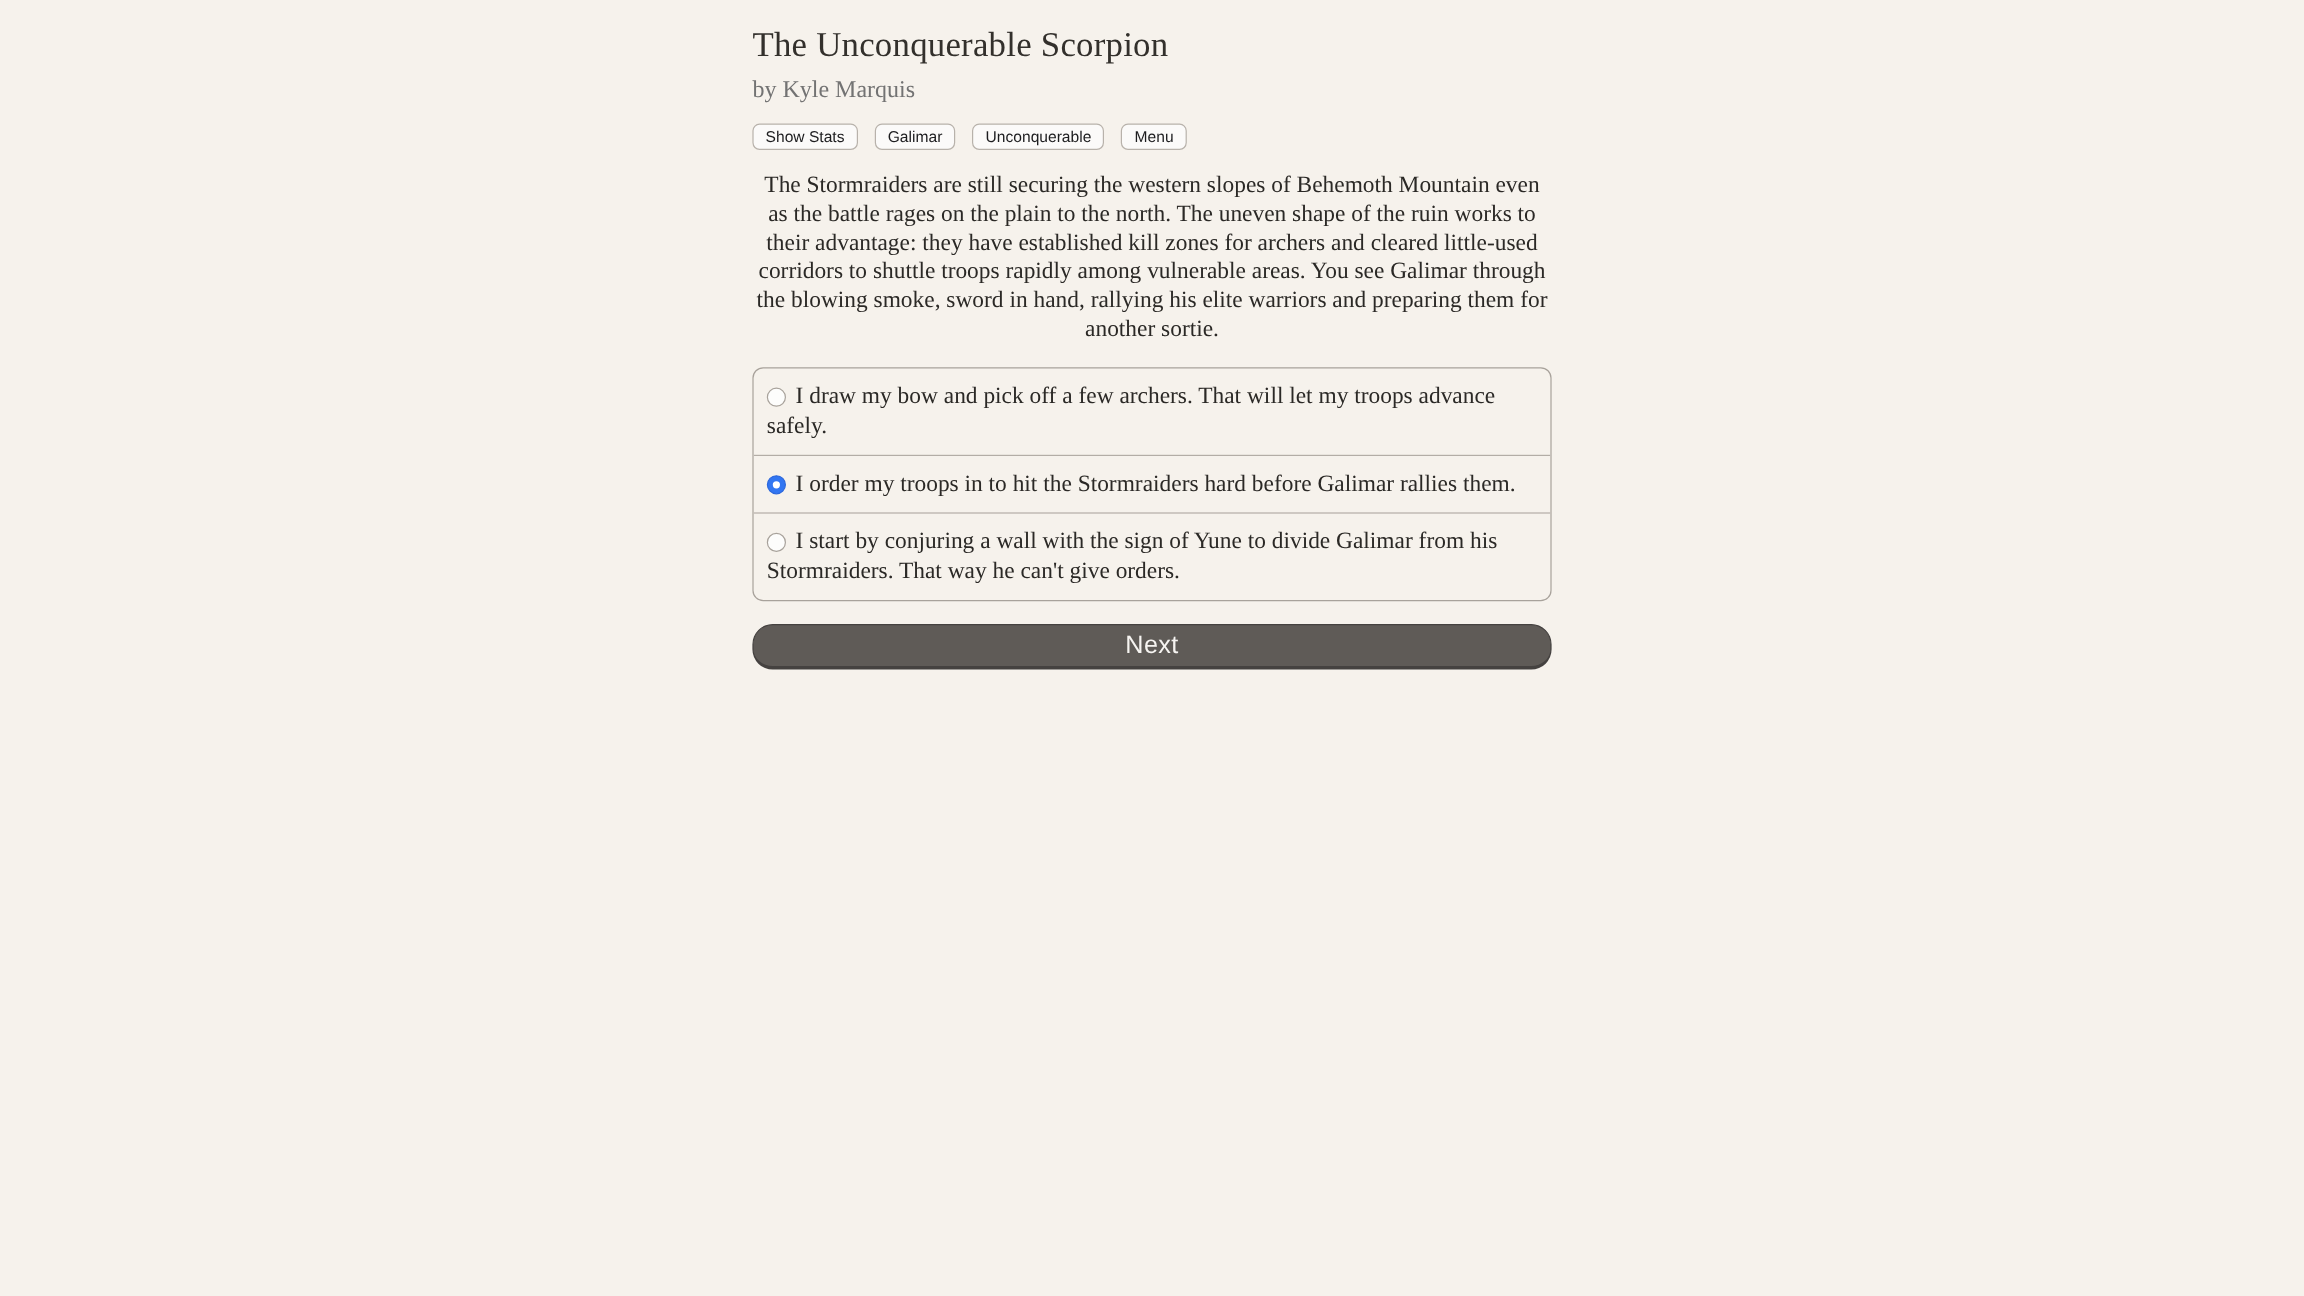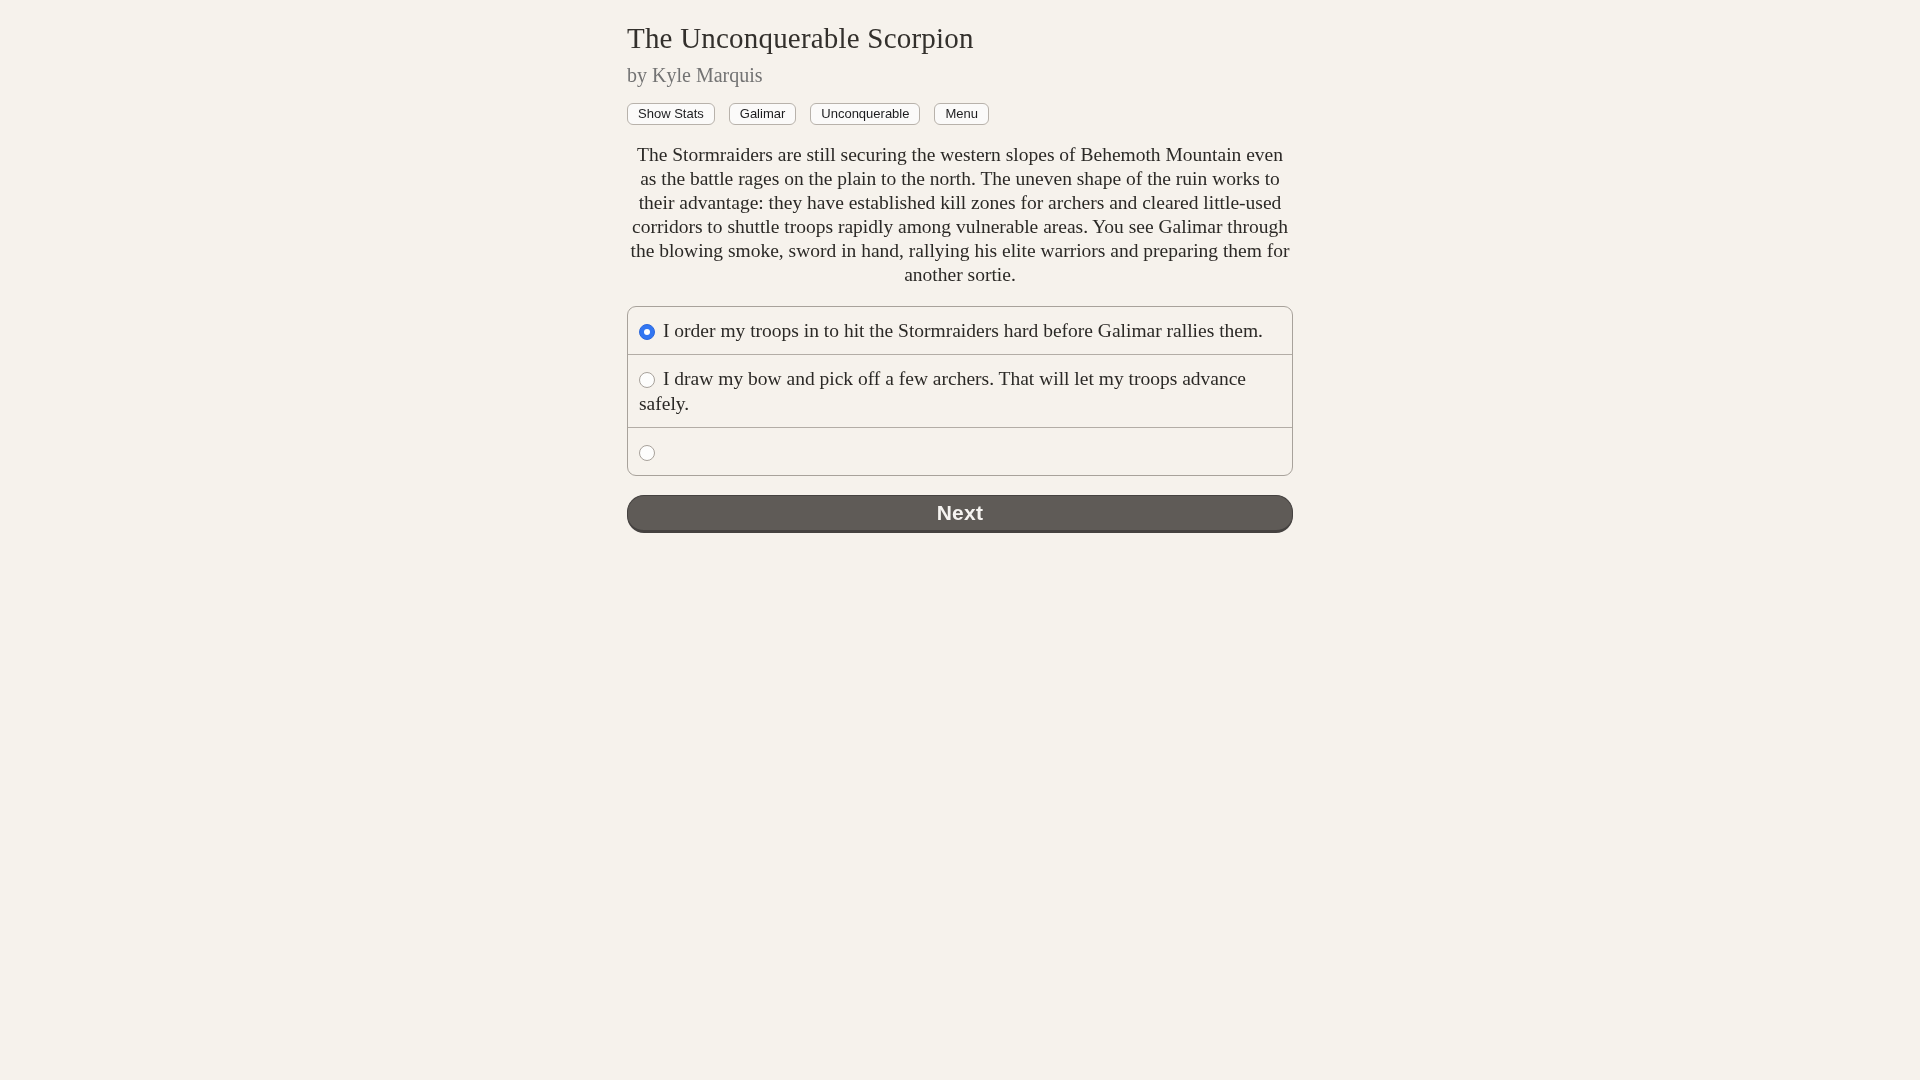--- a/index.html
+++ b/index.html
@@ -95,21 +95,21 @@
   .next-button {
     display: block;
     width: 100%;
     height: 38px;
     background: #5f5b57;
     border: 1px solid #454240;
     border-bottom: 3px solid #454240;
     border-radius: 17px;
     font-family: "Liberation Sans", sans-serif;
     font-size: 21px;
-    font-weight: bold;
+    font-weight: normal;
     color: #f6f4f1;
     text-align: center;
     cursor: pointer;
     letter-spacing: 0.3px;
   }
 </style>
 </head>
 <body>
 
 <div class="content">
@@ -121,20 +121,20 @@
   <div class="toolbar">
     <button>Show Stats</button>
     <button>Galimar</button>
     <button>Unconquerable</button>
     <button>Menu</button>
   </div>
 
   <p class="story-paragraph">The Stormraiders are still securing the western slopes of Behemoth Mountain even as the battle rages on the plain to the north. The uneven shape of the ruin works to their advantage: they have established kill zones for archers and cleared little-used corridors to shuttle troops rapidly among vulnerable areas. You see Galimar through the blowing smoke, sword in hand, rallying his elite warriors and preparing them for another sortie.</p>
 
   <div class="choices">
+    <div class="choice-row"><span class="radio"></span><span>I draw my bow and pick off a few archers. That will let my troops advance safely.</span></div>
     <div class="choice-row"><span class="radio selected"></span><span>I order my troops in to hit the Stormraiders hard before Galimar rallies them.</span></div>
-    <div class="choice-row"><span class="radio"></span><span>I draw my bow and pick off a few archers. That will let my troops advance safely.</span></div>
-    <div class="choice-row"><span class="radio"></span></div>
+    <div class="choice-row"><span class="radio"></span><span>I start by conjuring a wall with the sign of Yune to divide Galimar from his Stormraiders. That way he can't give orders.</span></div>
   </div>
 
   <button class="next-button">Next</button>
 
 </div>
 
 </body></html>

